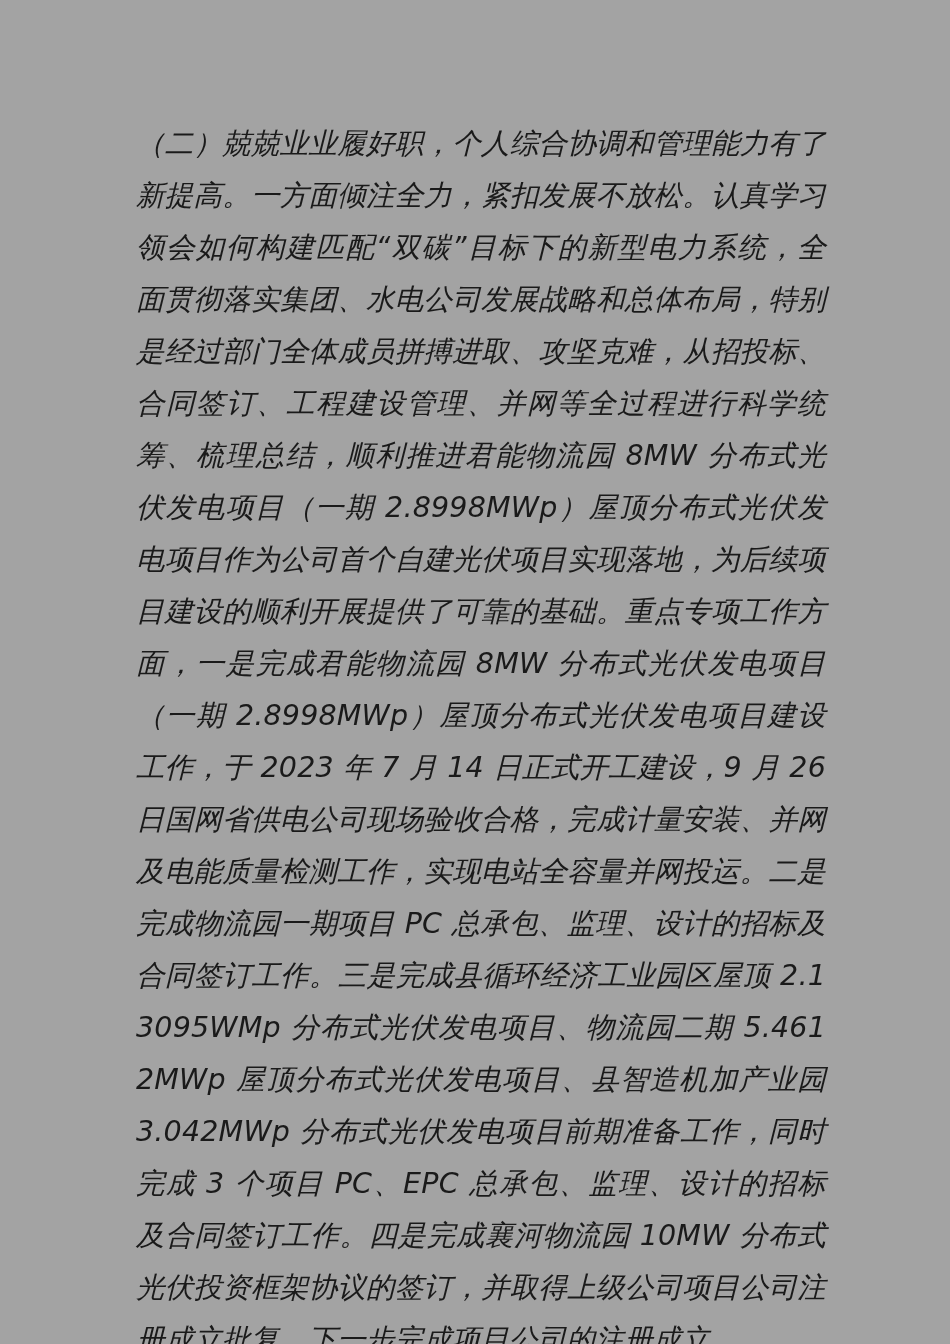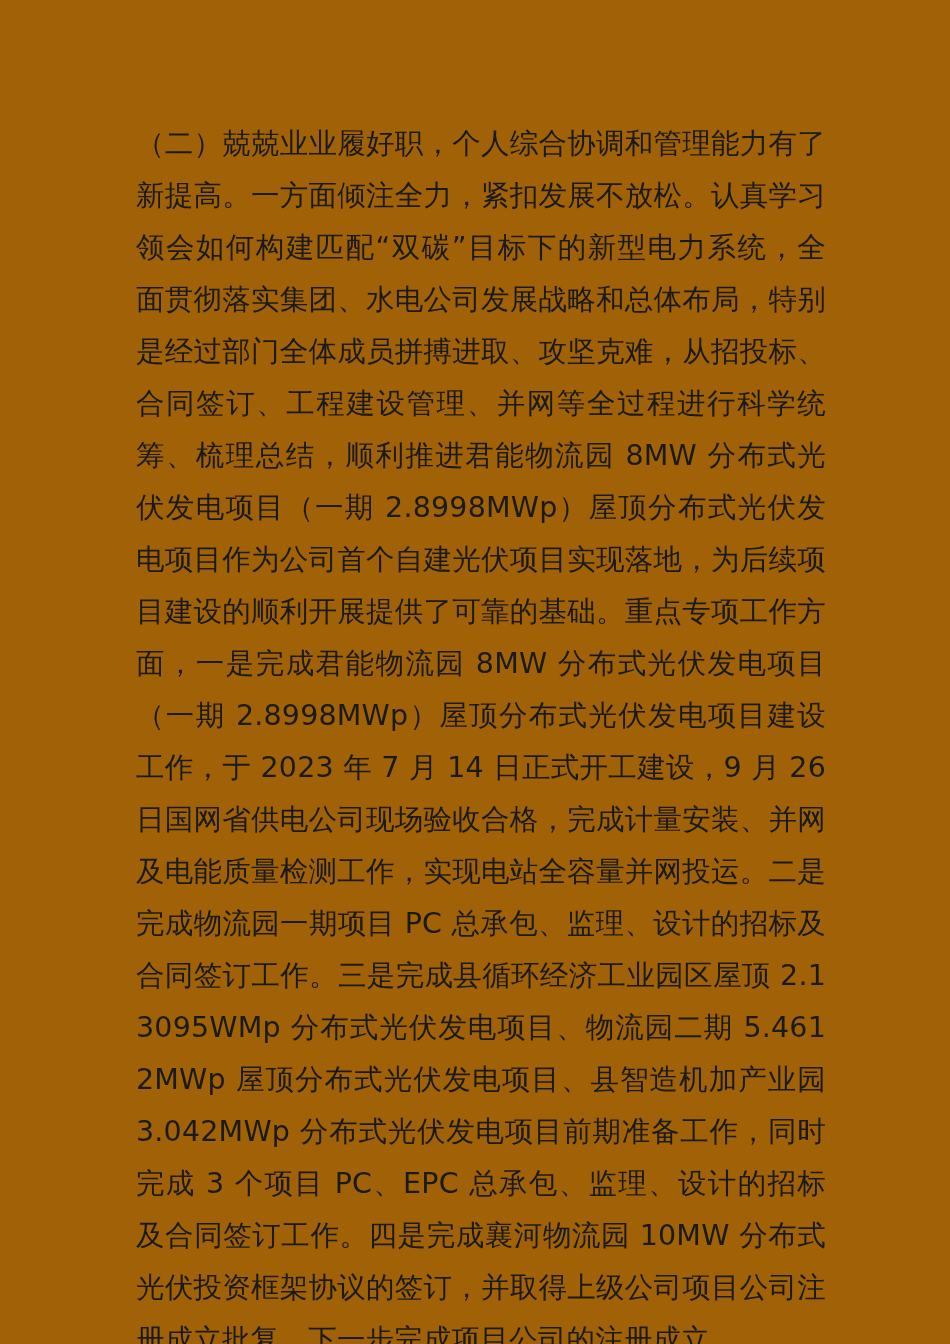--- a/index.html
+++ b/index.html
@@ -3,25 +3,26 @@
 <meta charset="utf-8">
 <style>
   html, body {
     margin: 0;
     padding: 0;
     background: #ffffff;
   }
   .page {
     width: 950px;
     height: 1344px;
-    background: #a16207;
+    background: #a3a3a3;
     position: relative;
     box-sizing: border-box;
     overflow: hidden;
     font-family: "DejaVu Sans", "Liberation Sans", sans-serif;
+    font-style: italic;
   }
   .doc-body {
     position: absolute;
     left: 136px;
     top: 118px;
     width: 690px;
   }
   .para {
     margin: 0;
     font-size: 28.5px;

